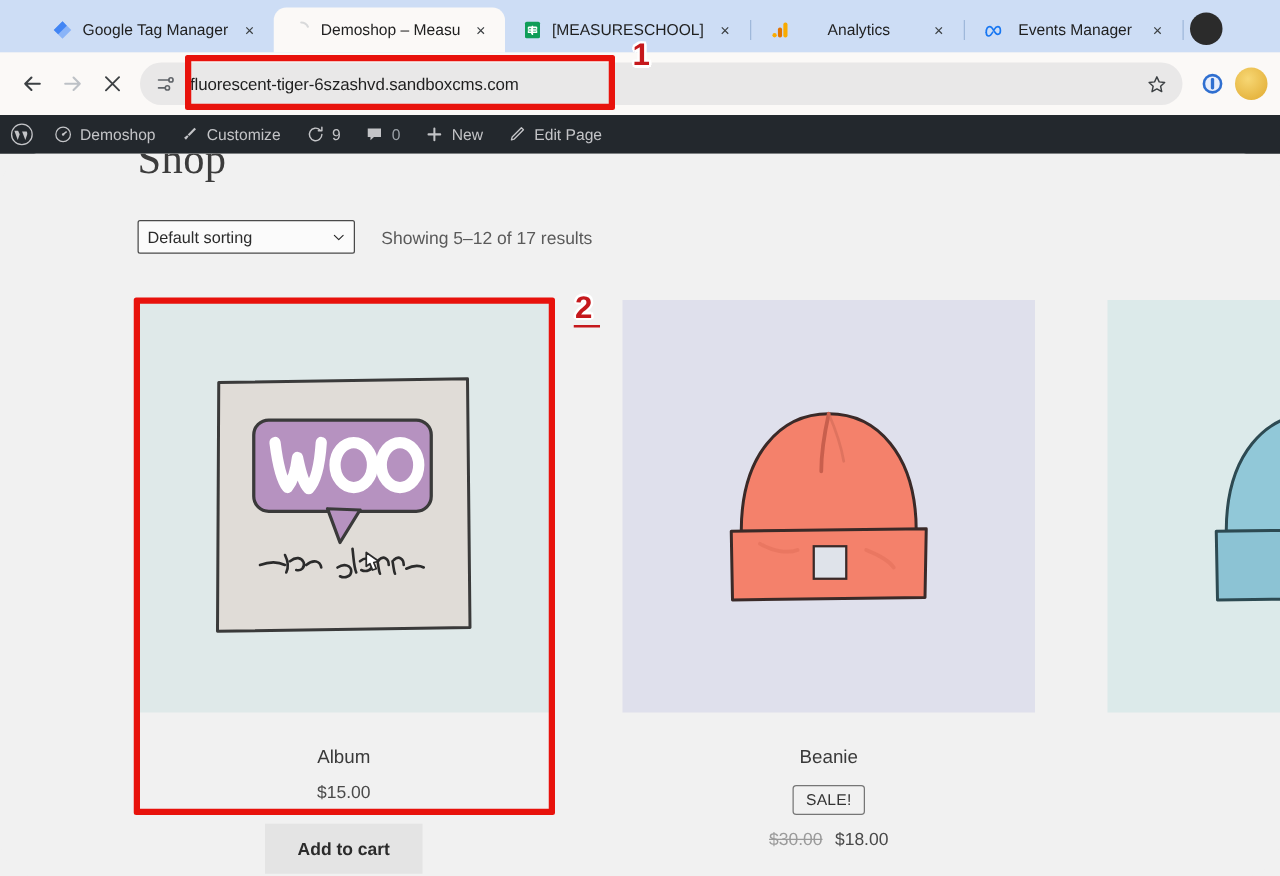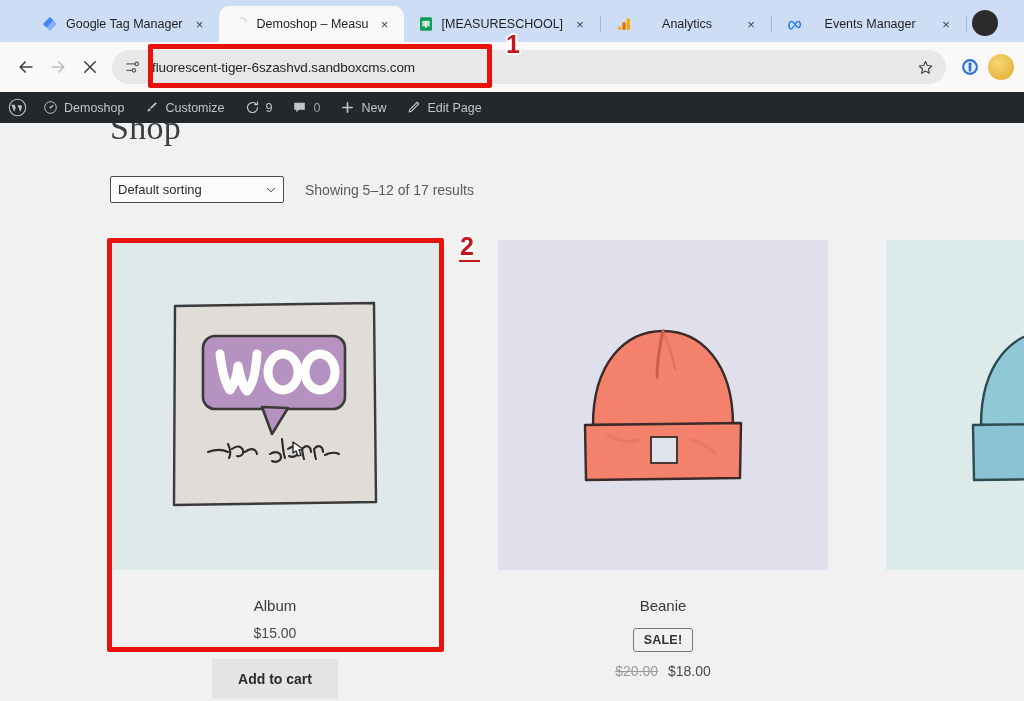--- a/index.html
+++ b/index.html
@@ -91,21 +91,21 @@
   
   .grid { position: absolute; left: 110px; top: 117px; display: flex; gap: 58px; }
   .card { width: 330px; }
   .thumb { width: 330px; height: 330px; display: flex; align-items: center; justify-content: center; }
   .pname { text-align: center; font-size: 15px; color: #3a3a3a; margin-top: 27px; }
   .price { text-align: center; font-size: 14px; color: #4a4a4a; margin-top: 11px; }
   .price .old { color: #9b9b9b; text-decoration: line-through; margin-right: 6px; }
   .sale-badge {
     display: inline-block; border: 1px solid #767676; border-radius: 3px;
     padding: 4px 10px; font-size: 12.5px; color: #333; background: transparent;
-    margin-top: 14px; letter-spacing: .2px; font-weight: bold;
+    margin-top: 14px; letter-spacing: .2px;
   }
   .badge-wrap { text-align: center; }
   .addcart {
     display: block; margin: 18px auto 0; background: #e4e4e4; border: none;
     padding: 12px 26px; font-size: 14px; font-weight: bold; color: #2b2b2b;
     font-family: "Liberation Sans", sans-serif; cursor: pointer;
   }
 
   
   .anno-box { position: absolute; border: 5px solid #e8120c; border-radius: 2px; pointer-events: none; }
@@ -158,21 +158,21 @@
         <rect x="16" y="3" width="5" height="18" rx="2.4" fill="#f9ab00"></rect>
         <rect x="9.5" y="9" width="5" height="12" rx="2.4" fill="#e37400"></rect>
         <circle cx="5.5" cy="18.3" r="2.6" fill="#f9ab00"></circle>
       </svg>
       <span class="tab-title" style="flex:1">Analytics</span>
       <span class="tclose">×</span>
     </div>
 
     <div class="tab-sep"></div>
 
-    <div class="tab inactive" style="width:192px;">
+    <div class="tab inactive" style="width:172px;">
       <svg class="favicon" viewBox="0 0 24 24">
         <path d="M3 15c0-4 1.7-7 4.2-7 1.9 0 3 1.5 4.8 4.6 1.8 3.1 2.9 4.6 4.8 4.6 2.3 0 3.2-2 3.2-4.2 0-2.6-1.3-5-3.2-5-1.6 0-2.9 1.3-4.1 3.3" stroke="#1877f2" stroke-width="2" fill="none" stroke-linecap="round"></path>
         <path d="M3 15c0 2.3 1 4.2 3 4.2 1.9 0 3-1.5 4.8-4.6" stroke="#1877f2" stroke-width="2" fill="none" stroke-linecap="round"></path>
       </svg>
       <span class="tab-title" style="flex:1">Events Manager</span>
       <span class="tclose">×</span>
     </div>
 
     <div class="tab-sep"></div>
 
@@ -326,21 +326,21 @@
             <rect x="88" y="122" width="26" height="26" fill="#dfe3ea" stroke="#3a2a28" stroke-width="1.8"></rect>
             <path d="M45 120 c10 6 22 8 30 5" stroke="#e06e58" stroke-width="3" fill="none" opacity=".5" stroke-linecap="round"></path>
             <path d="M130 125 c10 4 18 8 22 14" stroke="#e06e58" stroke-width="3" fill="none" opacity=".5" stroke-linecap="round"></path>
           </svg>
         </div>
         <div class="pname">Beanie</div>
         <div class="badge-wrap">
           <span class="sale-badge">SALE!</span>
         </div>
         <div class="price">
-          <span class="old">$20.00</span>
+          <span class="old">$30.00</span>
           <span>$18.00</span>
         </div>
       </div>
 
       <div class="card">
         <div class="thumb" style="background:#dceaea">
           <svg width="200" height="180" viewBox="0 0 200 180">
             <path d="M30 110 C30 48 62 16 100 16 C138 16 170 48 170 110 Z" fill="#91c8d8" stroke="#2d4a52" stroke-width="2.4"></path>
             <path d="M22 110 L178 108 L177 163 L23 165 Z" fill="#8cc3d4" stroke="#2d4a52" stroke-width="2.4" stroke-linejoin="round"></path>
           </svg>

